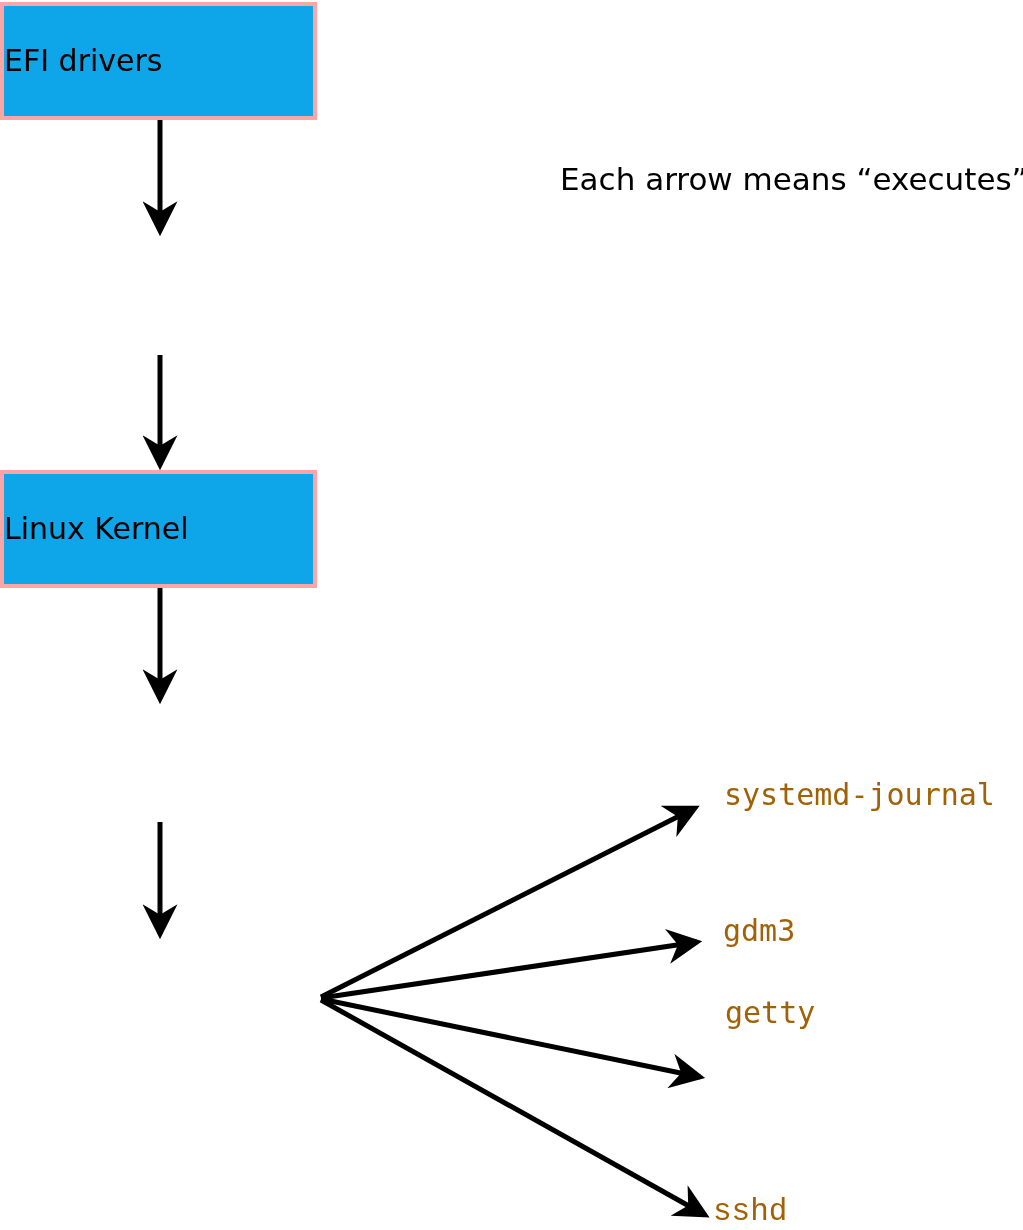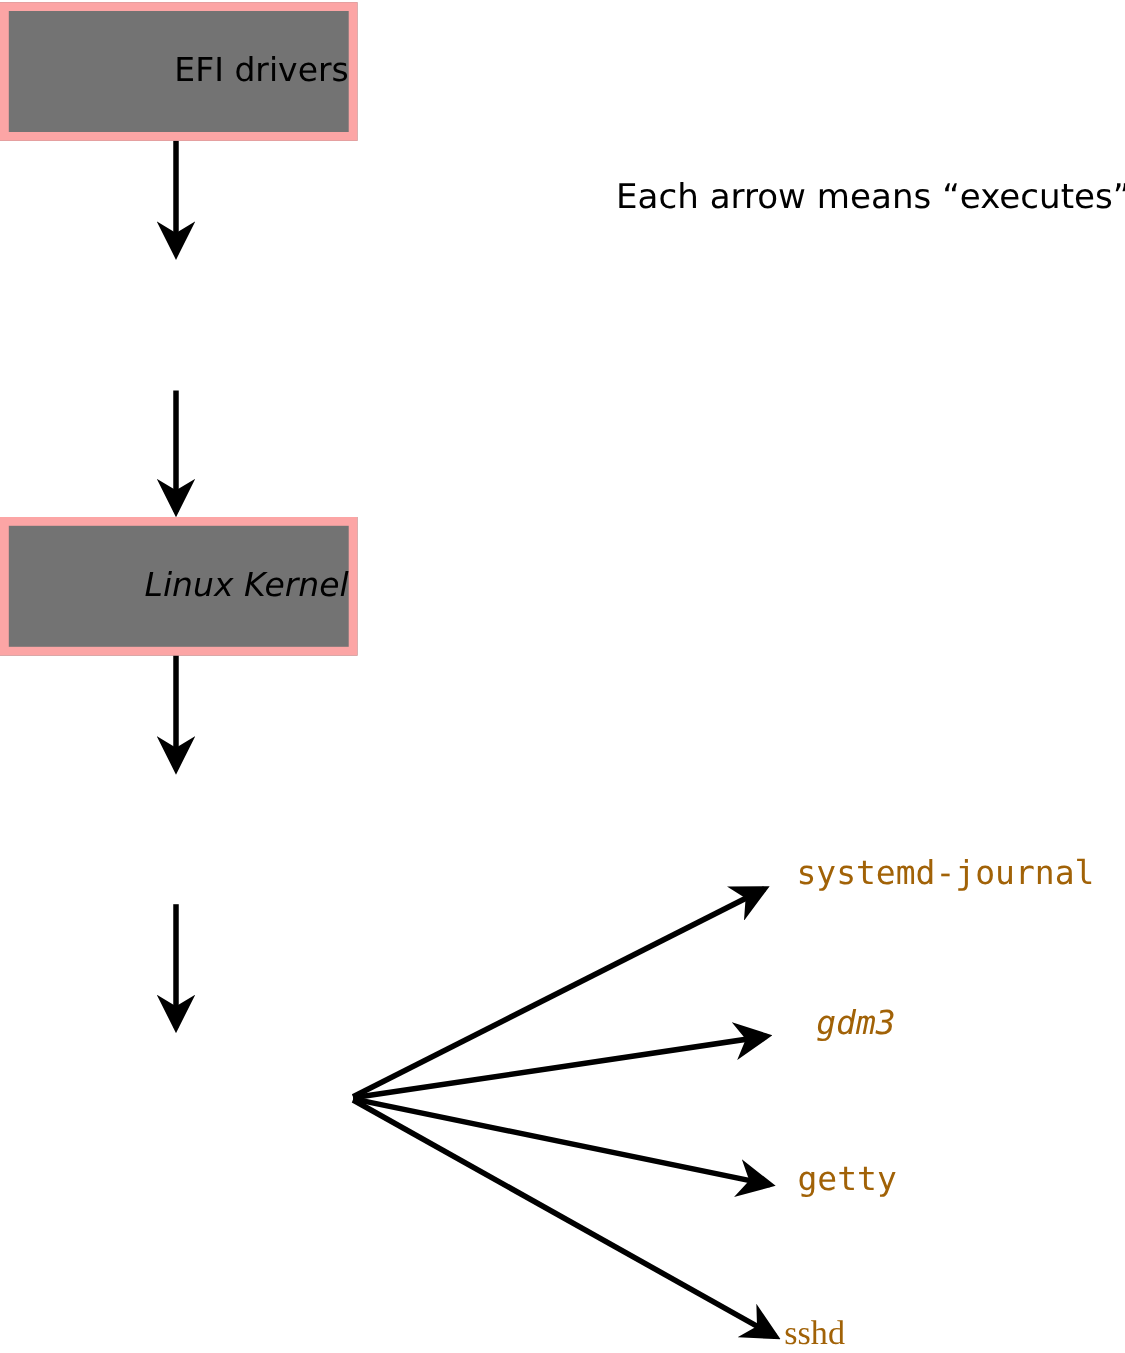--- a/index.html
+++ b/index.html
@@ -21,52 +21,52 @@
     left: 0;
     top: 0;
     width: 1023px;
     height: 1230px;
   }
   .node-box {
     position: absolute;
     left: 0;
     width: 309px;
     height: 110px;
-    border: 8px solid #fca5a5;
-    background: #737373;
+    border: 4px solid #fca5a5;
+    background: #0ea5e9;
     display: flex;
     align-items: center;
-    justify-content: flex-end;
+    justify-content: flex-start;
   }
   .node-box .node-label {
     font-size: 30px;
     line-height: 1.2;
     color: #000000;
     white-space: nowrap;
   }
   .node-efi        { top: 2px; }
   .node-bootloader { top: 236px; }
-  .node-kernel     { top: 470px; font-style: italic; }
+  .node-kernel     { top: 470px; }
   .node-initramfs  { top: 704px; }
   .node-systemd    { top: 940px; }
 
   .proc-label {
     position: absolute;
     font-family: "DejaVu Sans Mono", monospace;
     font-size: 30px;
     line-height: 1.2;
     white-space: nowrap;
     color: #a16207;
   }
   .proc-journal { left: 724px; top: 777px; }
-  .proc-gdm3    { left: 742px; top: 913px; font-style: italic; }
-  .proc-getty   { left: 725px; top: 1055px; }
+  .proc-gdm3    { left: 723px; top: 913px; }
+  .proc-getty   { left: 725px; top: 995px; }
   .proc-sshd    {
     left: 713px; top: 1193px;
-    font-family: Liberation Serif, serif;
+    font-family: Liberation Mono, monospace;
     font-size: 31px;
   }
   .annotation {
     position: absolute;
     left: 560px;
     top: 161px;
     font-size: 31px;
     line-height: 1.2;
     white-space: nowrap;
     color: #000000;

